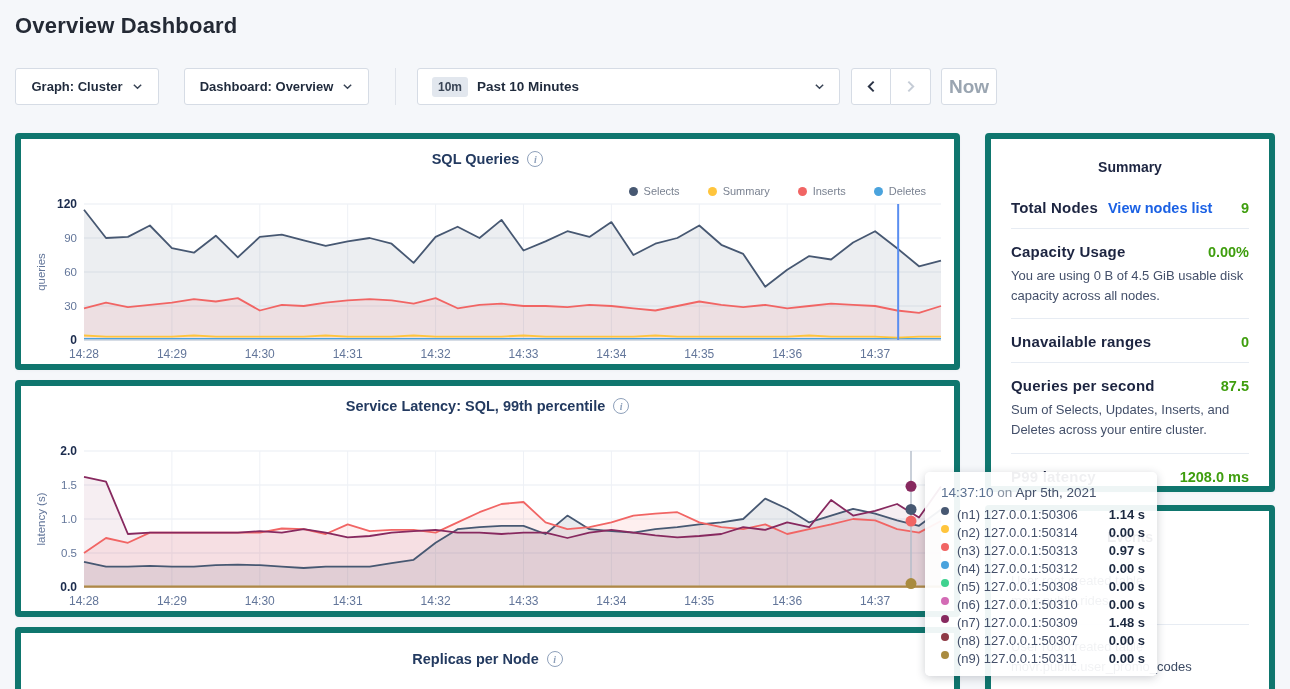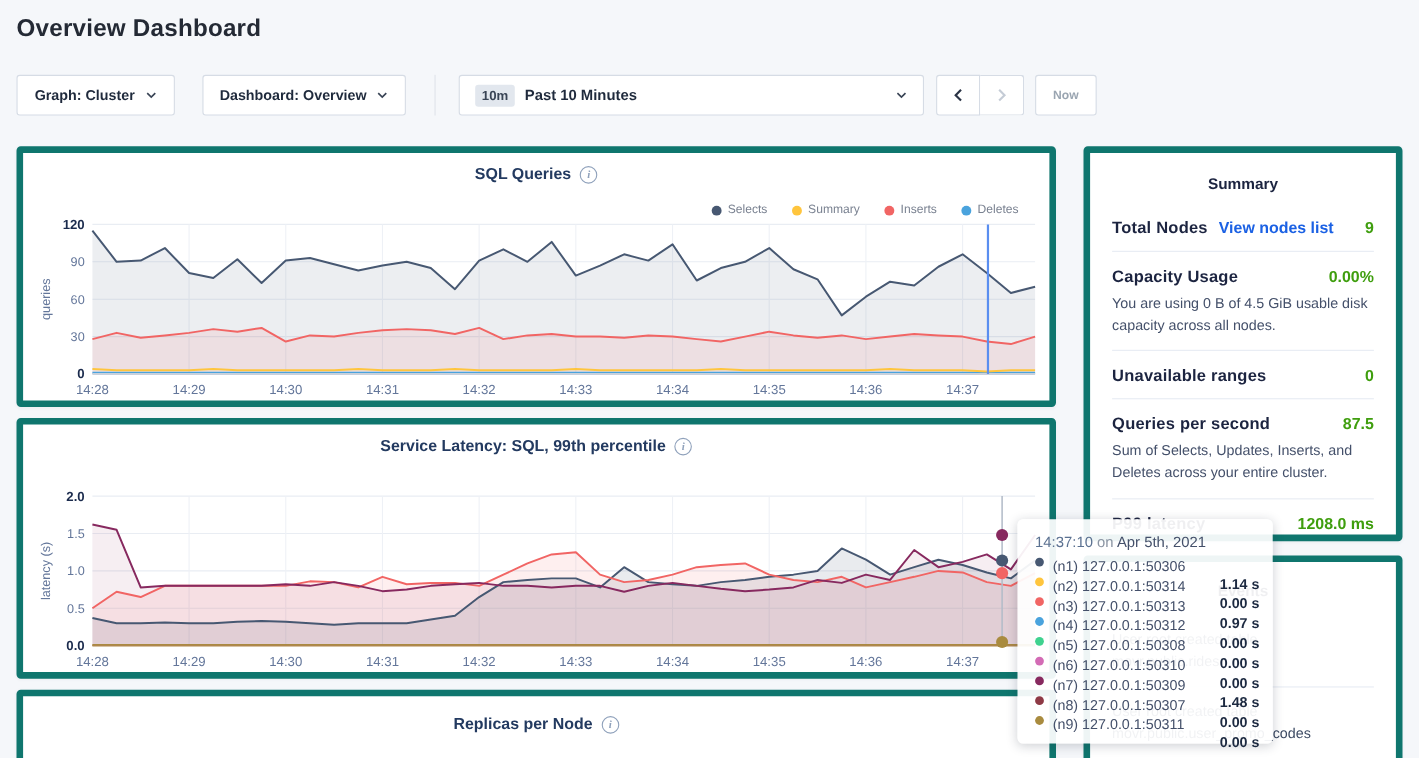--- a/index.html
+++ b/index.html
@@ -15,35 +15,35 @@
   .dd-dash  { left:184px; width:185px; }
   .ctl-divider { position:absolute; left:395px; top:68px; height:37px; width:1px; background:#dfe3ea; }
   .time-picker { left:417px; width:423px; justify-content:flex-start; padding:0 14px; }
   .time-badge { background:#e2e7ee; color:#394455; font-size:12px; font-weight:bold; border-radius:3px; padding:3px 6px; }
   .time-label { font-size:13.5px; font-weight:bold; color:#1f2a3c; flex:1; }
   .chev { width:11px; height:11px; flex:0 0 auto; }
   .arrow-group { position:absolute; left:851px; top:68px; width:80px; height:37px; display:flex; }
   .arrow-btn { width:40px; height:37px; background:#fff; border:1px solid #d6dce5; display:flex; align-items:center; justify-content:center; cursor:pointer; }
   .arrow-btn.prev { border-radius:3px 0 0 3px; }
   .arrow-btn.next { border-radius:0 3px 3px 0; border-left:none; }
-  .now-btn { left:941px; width:56px; color:#9aa5b1; font-size:11px; cursor:default; }
+  .now-btn { left:941px; width:56px; color:#9aa5b1; font-size:19px; cursor:default; }
 
   
   .card { position:absolute; background:#fff; border:6px solid #0f766e; border-radius:4px; box-shadow:0 1px 3px rgba(40,50,70,.04); }
   .card-sql  { left:15px;  top:133px; width:945px; height:237px; }
   .card-lat  { left:15px;  top:380px; width:945px; height:237px; }
   .card-rep  { left:15px;  top:627px; width:945px; height:80px; }
   .card-sum  { left:985px; top:133px; width:290px; height:359px; }
   .card-evt  { left:985px; top:505px; width:290px; height:200px; }
 
   .chart-title-row { position:absolute; top:12px; left:0; right:0; display:flex; align-items:center; justify-content:center; gap:8px; }
   .chart-title { font-size:14.5px; font-weight:bold; color:#233a60; }
   .info-icon { width:16px; height:16px; border:1.4px solid #8fa1bb; border-radius:50%; color:#8fa1bb;
                font-size:10px; font-weight:bold; display:flex; align-items:center; justify-content:center; font-family:"Liberation Serif", serif; font-style:italic; cursor:pointer; }
-  .legend { position:absolute; top:46px; right:28px; display:flex; gap:22px; }
+  .legend { position:absolute; top:46px; right:28px; display:flex; gap:28px; }
   .legend-item { display:flex; align-items:center; gap:6px; cursor:pointer; }
   .legend-dot { width:9px; height:9px; border-radius:50%; }
   .legend-label { font-size:11px; color:#7a8291; }
   svg.plot { position:absolute; left:0; top:0; }
 
   
   .sum-title { text-align:center; font-size:14px; font-weight:bold; color:#1c2440; padding-top:20px; }
   .sum-body { padding:10px 20px 0 20px; }
   .sum-row { padding:14px 0 12px 0; border-bottom:1px solid #e7ecf3; }
   .sum-row:last-child { border-bottom:none; }
@@ -63,21 +63,21 @@
   
   .tooltip { position:absolute; left:925px; top:472px; width:232px; height:204px; background:rgba(255,255,255,.93);
              border-radius:5px; box-shadow:0 2px 10px rgba(30,40,60,.22); padding:13px 12px 10px 16px; z-index:10; }
   .tip-head { font-size:13.5px; margin-bottom:7px; }
   .tip-time { color:#5b7191; }
   .tip-on { color:#8a94a3; }
   .tip-date { color:#44506a; }
   .tip-row { display:flex; gap:8px; height:18px; }
   .tip-dot { width:8px; height:8px; border-radius:50%; flex:0 0 auto; }
   .tip-node { font-size:13px; color:#44506a; white-space:nowrap; }
-  .tip-val { margin-left:auto; font-size:13px; font-weight:bold; color:#1c2940; white-space:nowrap;margin-top:16px; }
+  .tip-val { margin-left:auto; font-size:13px; font-weight:bold; color:#1c2940; white-space:nowrap; }
 </style>
 </head>
 <body>
 
 <div class="page-title">Overview Dashboard</div>
 
 <div class="ctl dd-graph">
   <span>Graph: Cluster</span>
   <svg class="chev" viewBox="0 0 12 12">
       <path d="M2 4l4 4 4-4" fill="none" stroke="#394455" stroke-width="1.6"></path>

